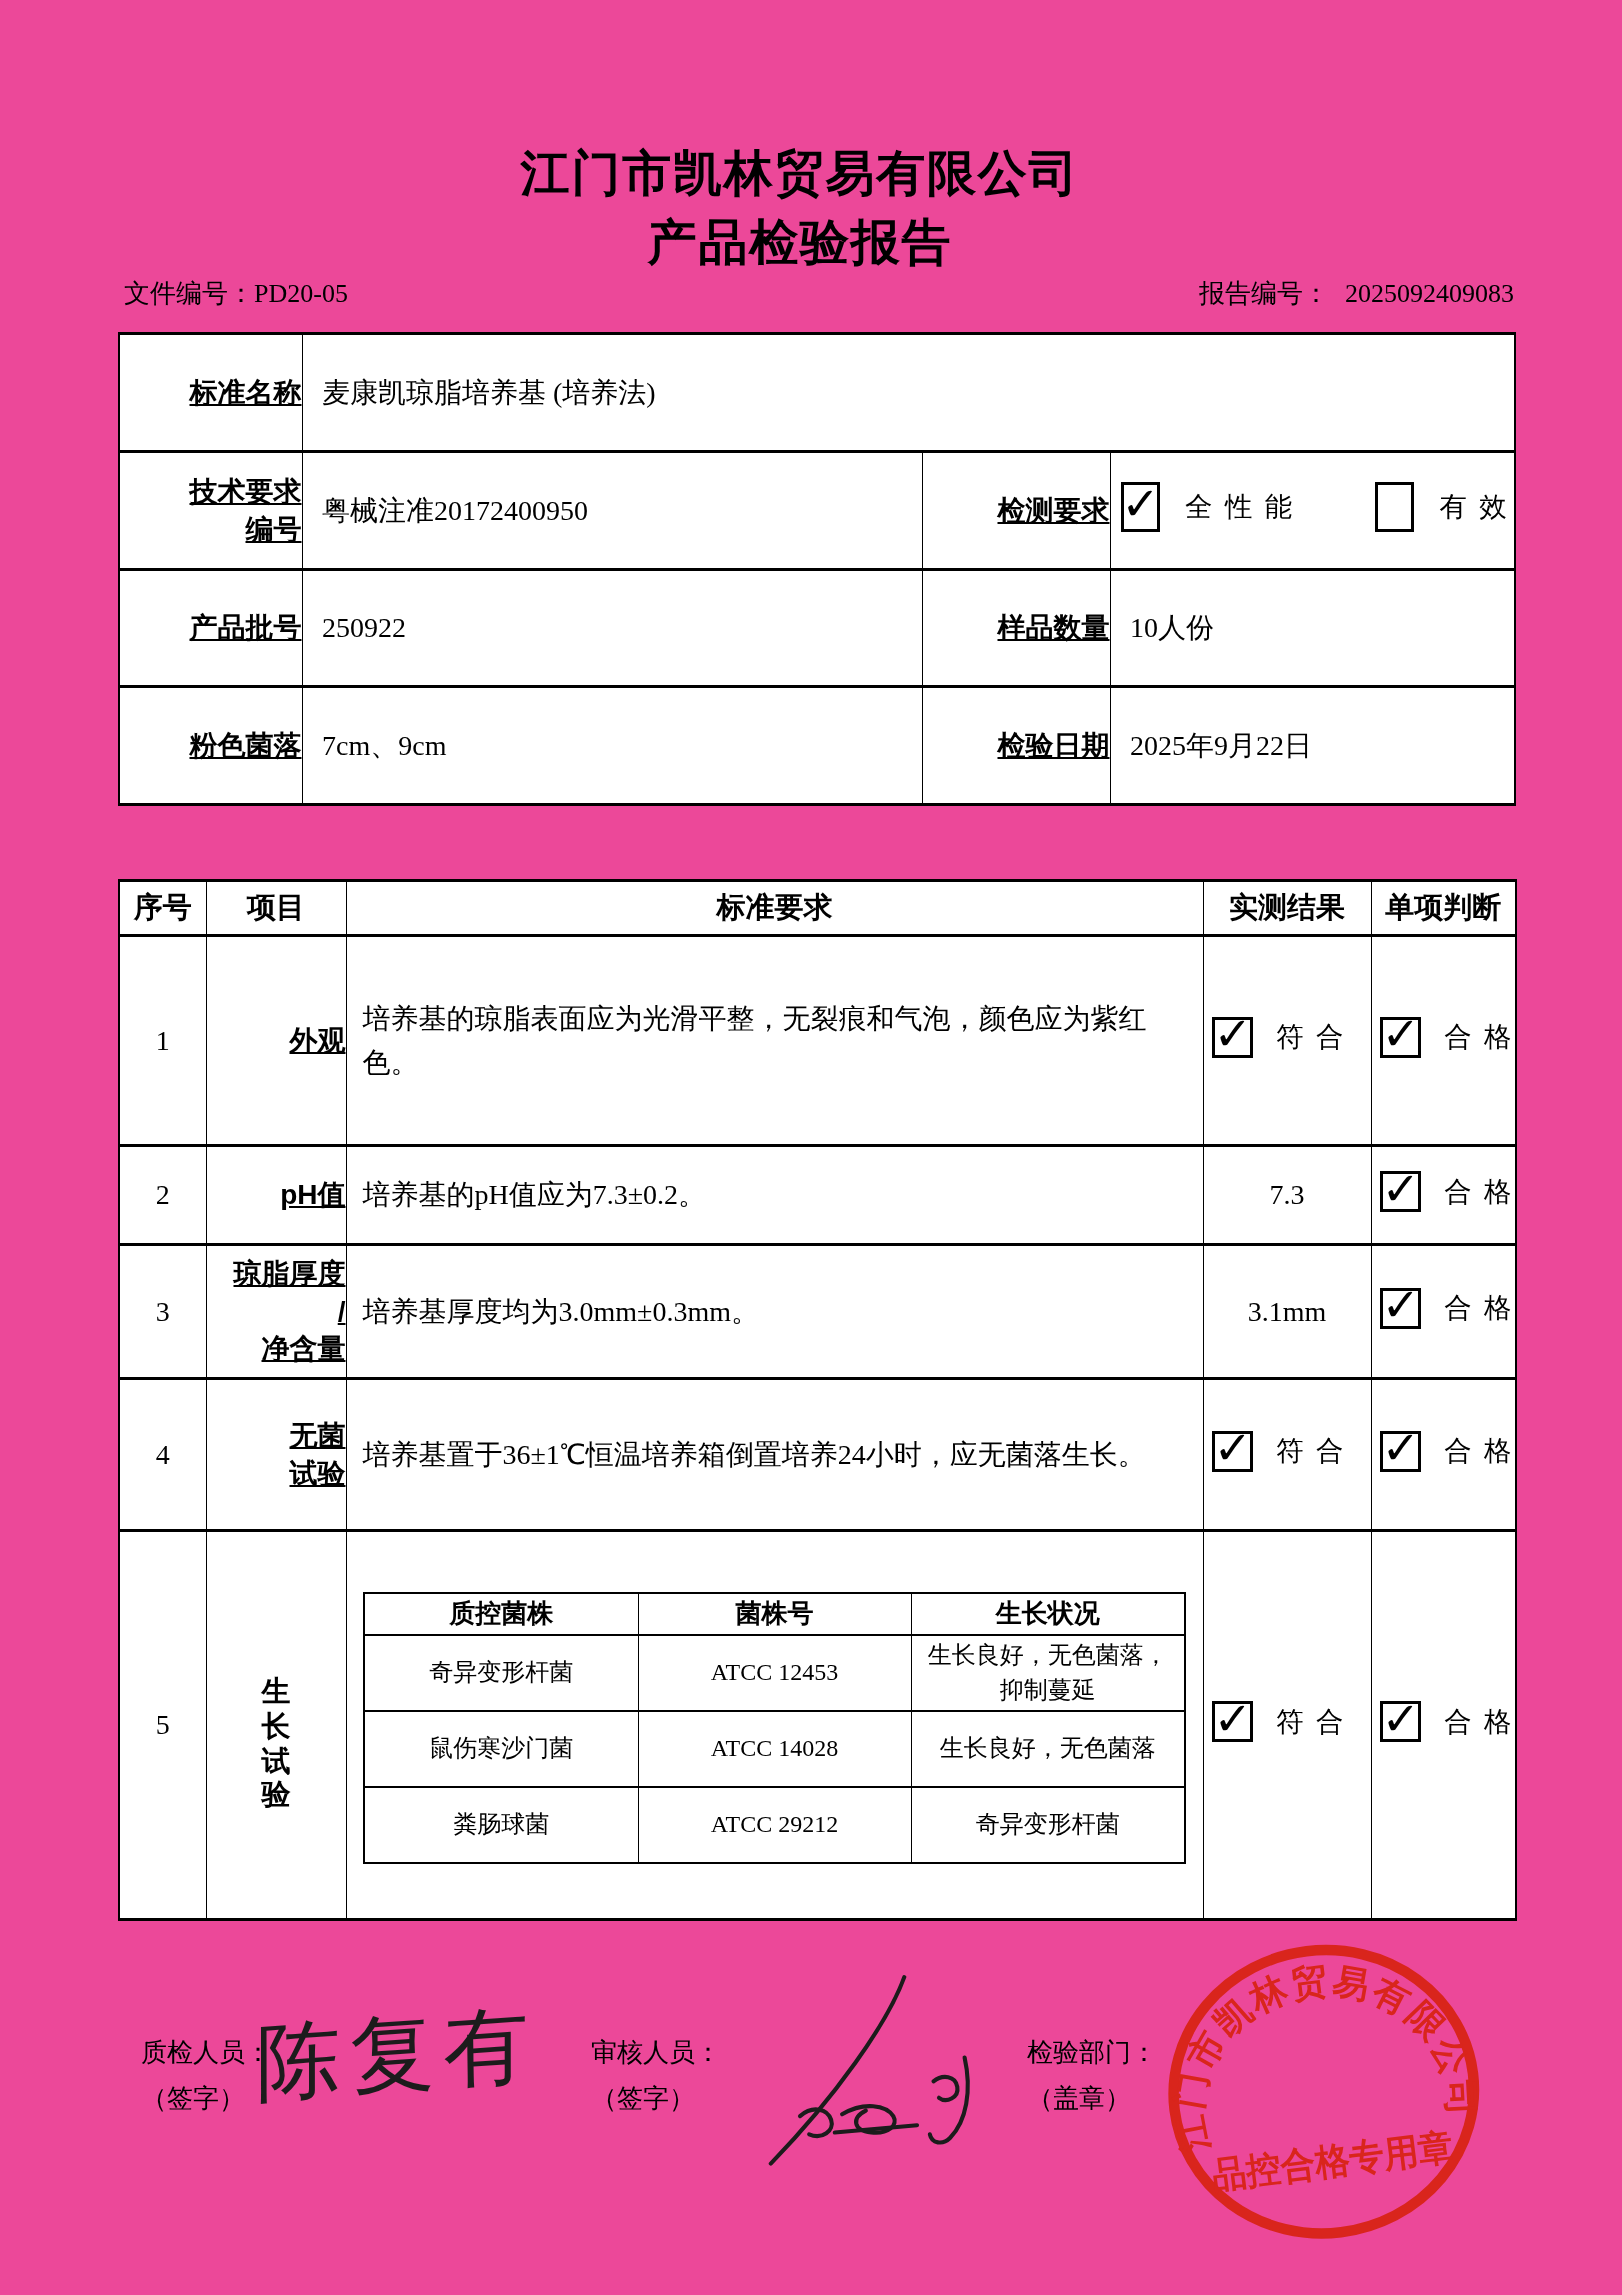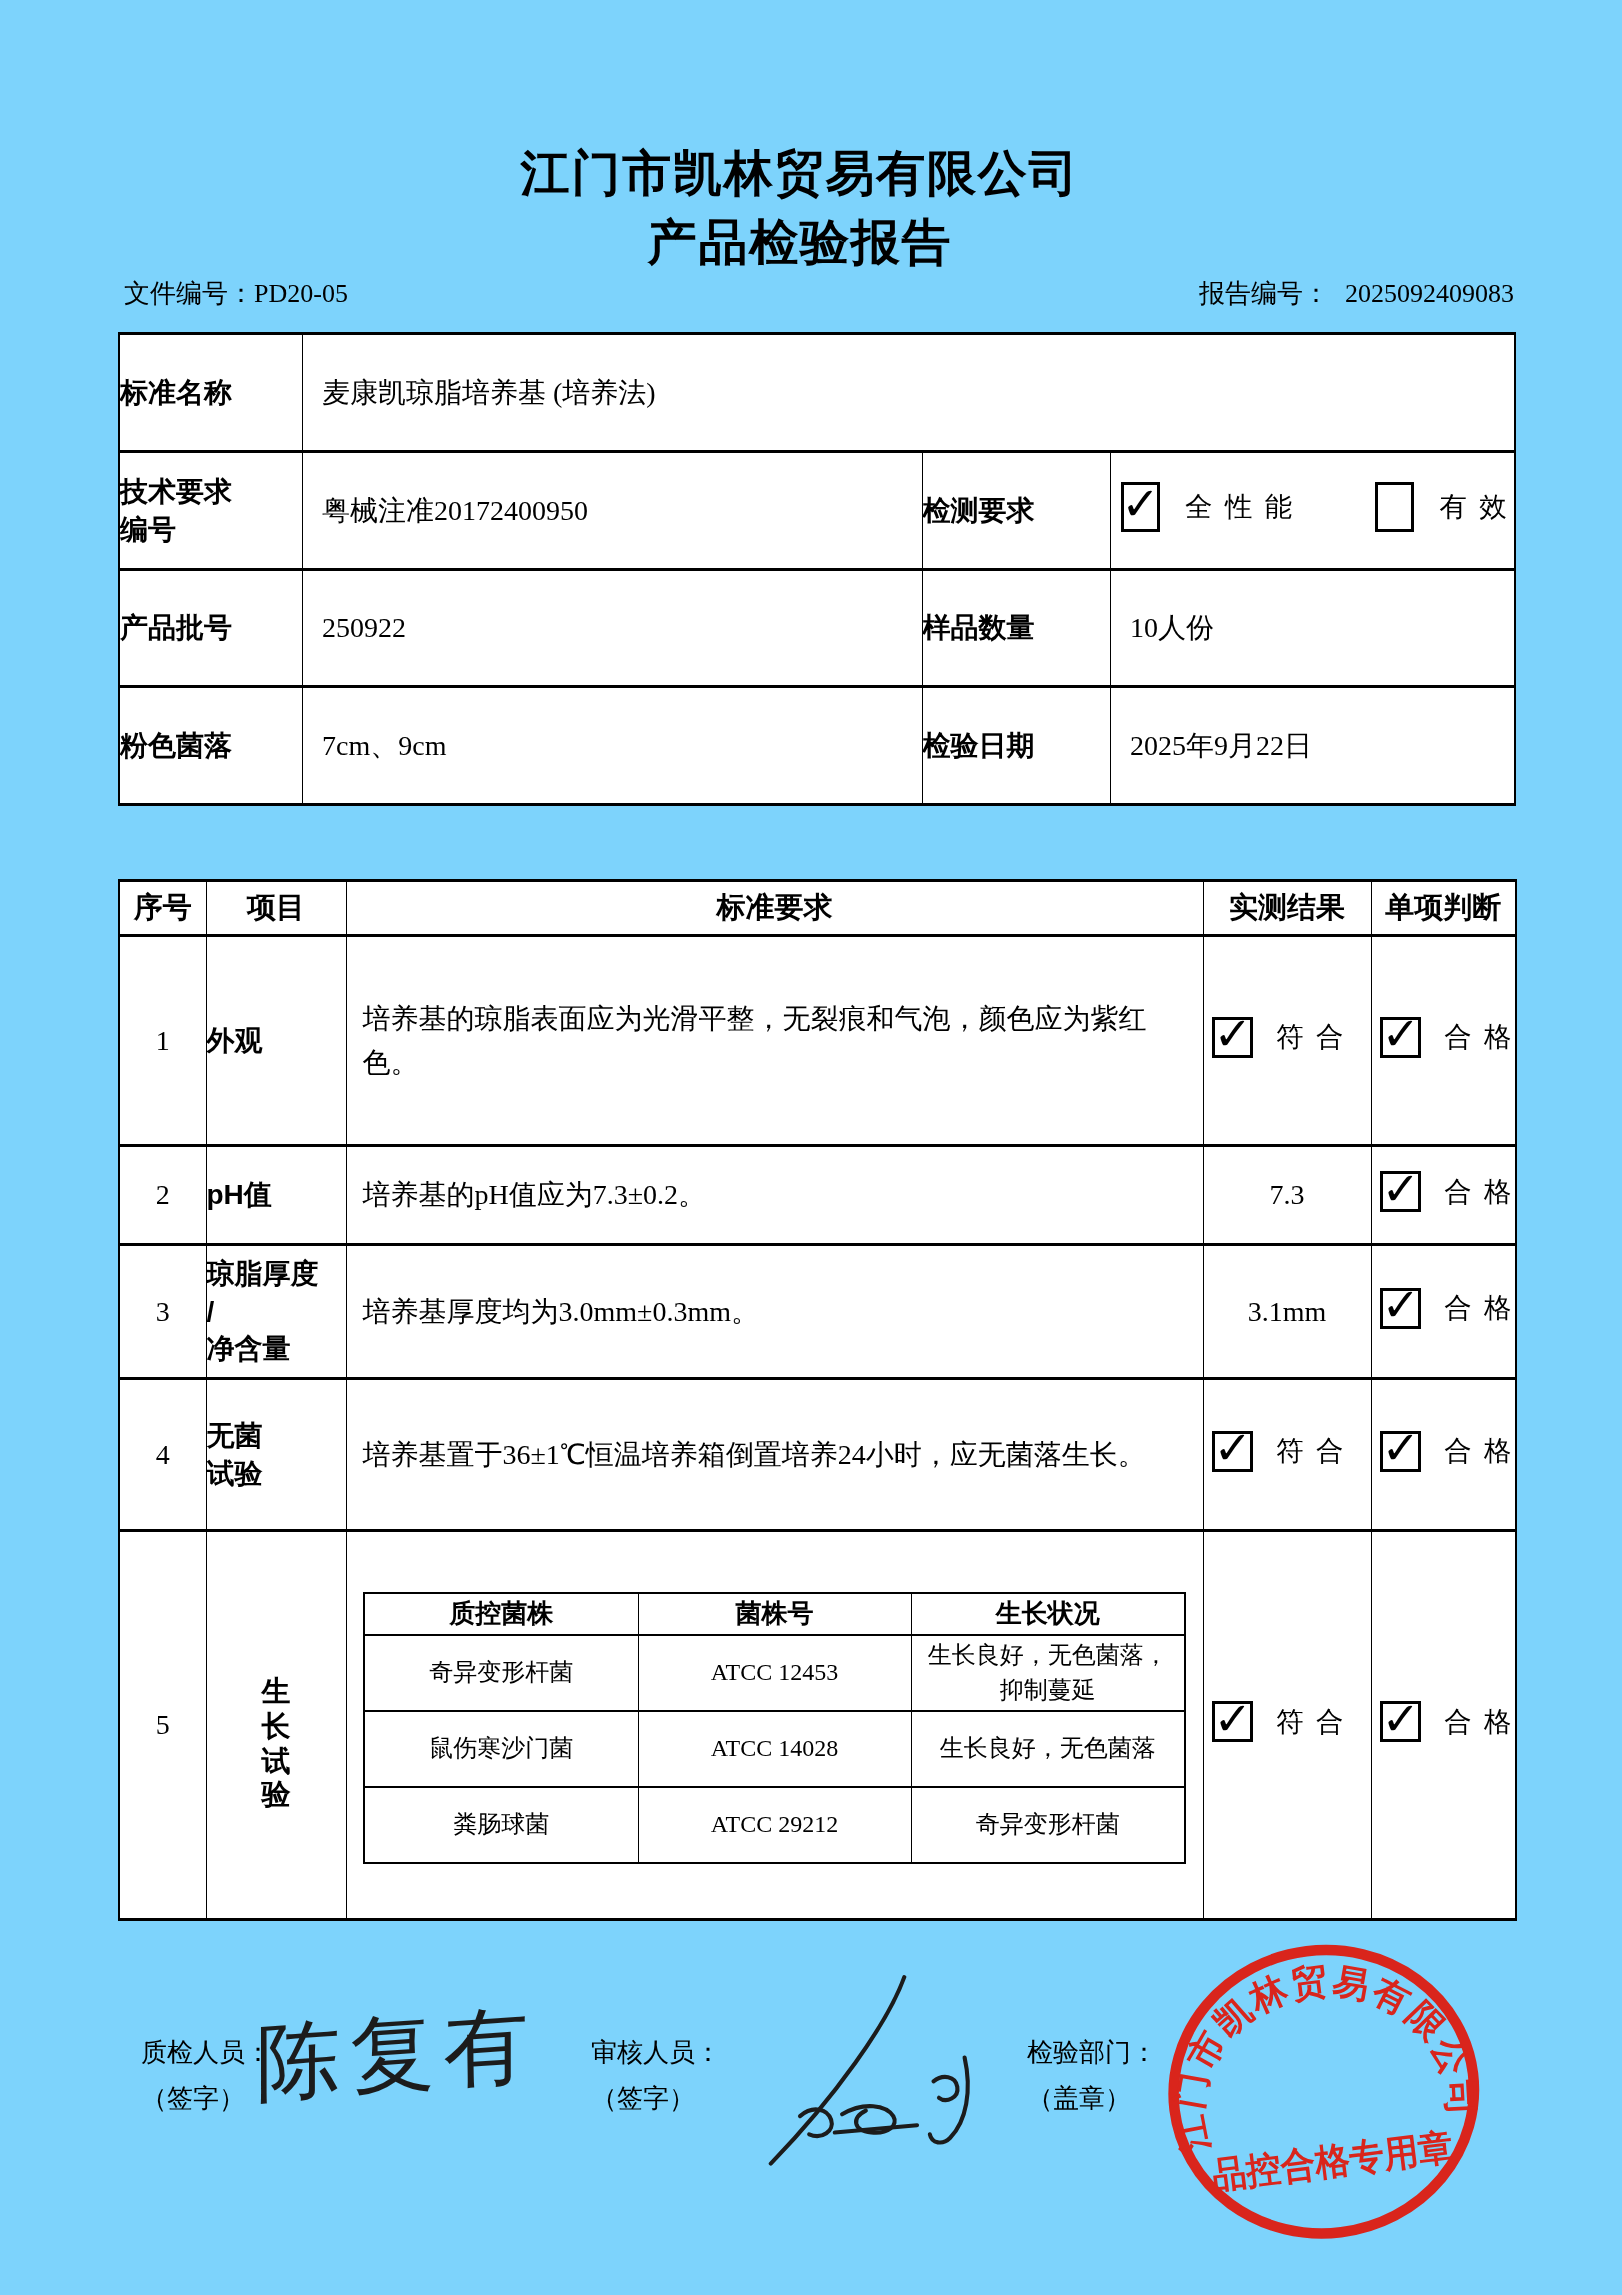--- a/index.html
+++ b/index.html
@@ -1,18 +1,18 @@
 <!DOCTYPE html>
 <html style="font-size:14px"><head>
 <meta charset="utf-8">
 <style>
   * { margin:0; padding:0; box-sizing:border-box; }
   html,body { background:#ffffff; }
   body { width:1623px; height:2295px; font-family:"Liberation Serif", serif; color:#000; }
-  .page { position:relative; width:1623px; height:2295px; background:#7dd3fc; overflow:hidden; }
+  .page { position:relative; width:1623px; height:2295px; background:#ec4899; overflow:hidden; }
 
   .company-title {
     position:absolute; top:141px; left:0; width:1600px; text-align:center;
     font-family:"Liberation Sans", sans-serif; font-weight:bold; font-size:49px; letter-spacing:1.8px;
   }
   .report-title {
     position:absolute; top:210px; left:0; width:1600px; text-align:center;
     font-family:"Liberation Sans", sans-serif; font-weight:bold; font-size:49px; letter-spacing:1.8px;
   }
   .doc-line {
@@ -24,21 +24,21 @@
   table { border-collapse:collapse; table-layout:fixed; background:#fff; }
   .t1, .t2 { position:absolute; left:118px; width:1396px; border:2.7px solid #000; }
   .t1 { top:332px; }
   .t2 { top:879px; }
   .t1 td, .t2 td, .t2 th {
     border:1.8px solid #000; border-top-width:3.5px; border-bottom-width:3.5px;
     vertical-align:middle; font-size:28px; overflow:hidden;
   }
   .lab {
     font-family:"Liberation Sans", sans-serif; font-weight:bold; font-size:29px;
-    text-align:left; white-space:pre-line; line-height:1.35;
+    text-align:right; white-space:pre-line; line-height:1.35;text-decoration:underline;
   }
   .val { text-align:left; padding-left:19.5px; }
   .t2 th {
     font-family:"Liberation Sans", sans-serif; font-weight:bold; font-size:29px; text-align:center;
   }
   .req { padding-left:16px; padding-right:53px; line-height:1.55; white-space:pre-line; }
   .cnum { text-align:center; }
 
   .cb {
     display:inline-block; position:relative; width:41px; height:41px;

